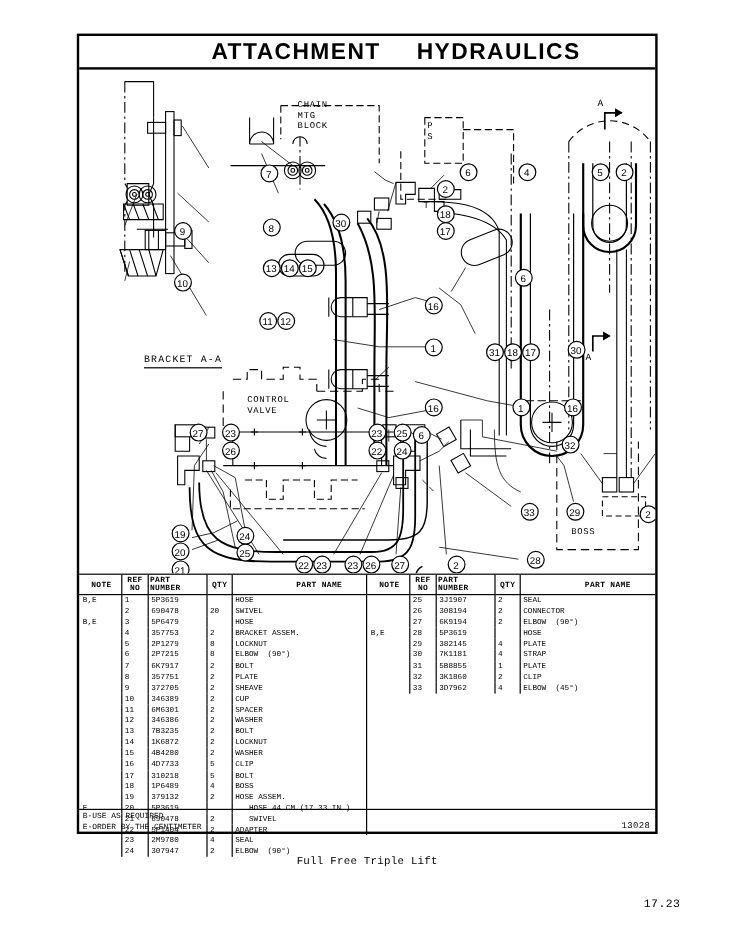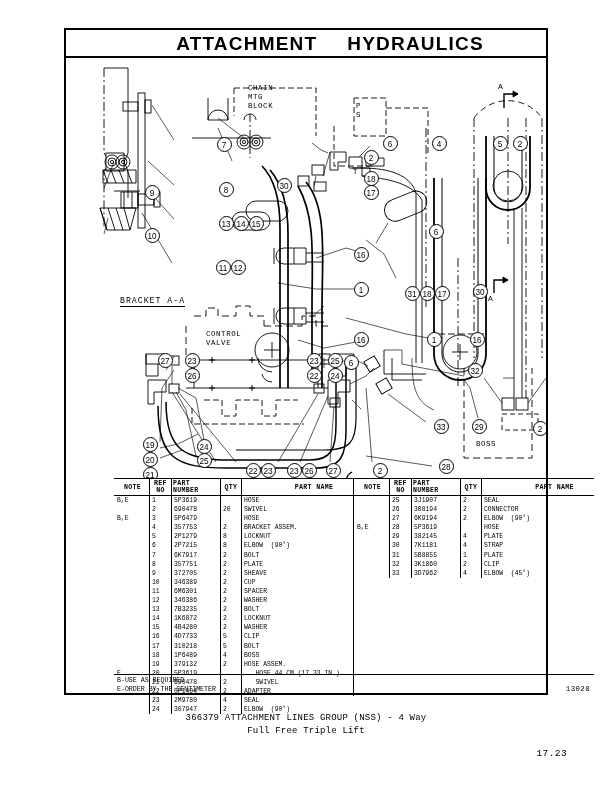--- a/index.html
+++ b/index.html
@@ -22,21 +22,21 @@
        box-sizing:border-box;z-index:5;}
 
   
   .dlabel{position:absolute;font-family:Liberation Mono, monospace;font-size:7.4px;letter-spacing:.6px;
           text-align:left;line-height:9px;z-index:4;white-space:pre;}
   .dlabel.big{font-size:8px;}
   .sec-label{position:absolute;font-family:"Liberation Mono",monospace;font-size:8.2px;letter-spacing:1px;
              border-bottom:1.6px solid #000;padding-bottom:1px;z-index:4;}
 
   
-  .table-wrap{position:absolute;left:0;top:448px;width:480px;height:217px;border-top:1.6px solid #000;margin-left:48px;}
+  .table-wrap{position:absolute;left:0;top:448px;width:480px;height:217px;border-top:1.6px solid #000;}
   .tcol{position:absolute;top:0;height:217px;}
   .tcol.left{left:0;width:240px;border-right:1.6px solid #000;box-sizing:border-box;}
   .tcol.right{left:240px;width:240px;}
   table.parts{border-collapse:collapse;width:100%;font-family:"Liberation Mono",monospace;font-size:6.4px;}
   table.parts th{border-right:1.1px solid #000;border-bottom:1.1px solid #000;font-size:6.6px;
                  padding:1px 1px;font-weight:bold;letter-spacing:.3px;line-height:7px;}
   table.parts td{border-right:1.1px solid #000;padding:0 2px;height:9.1px;line-height:9.1px;
                  vertical-align:middle;white-space:pre;}
   table.parts td.last,table.parts th.last{border-right:none;}
   .c-note{width:30px;text-align:left;padding-left:3px !important;}
@@ -603,18 +603,17 @@
       </div>
 
       <div class="foot-notes">
         <div>B-USE AS REQUIRED</div>
         <div>E-ORDER BY THE CENTIMETER</div>
       </div>
     </div>
   </div>
 
   <div class="caption">
-    <div>366379 ATTACHMENT LINES GROUP (NSS) - 4 Way</div>
     <div>Full Free Triple Lift</div>
   </div>
 
   <div class="pageno">17.23</div>
 </div>
 
 </body></html>

